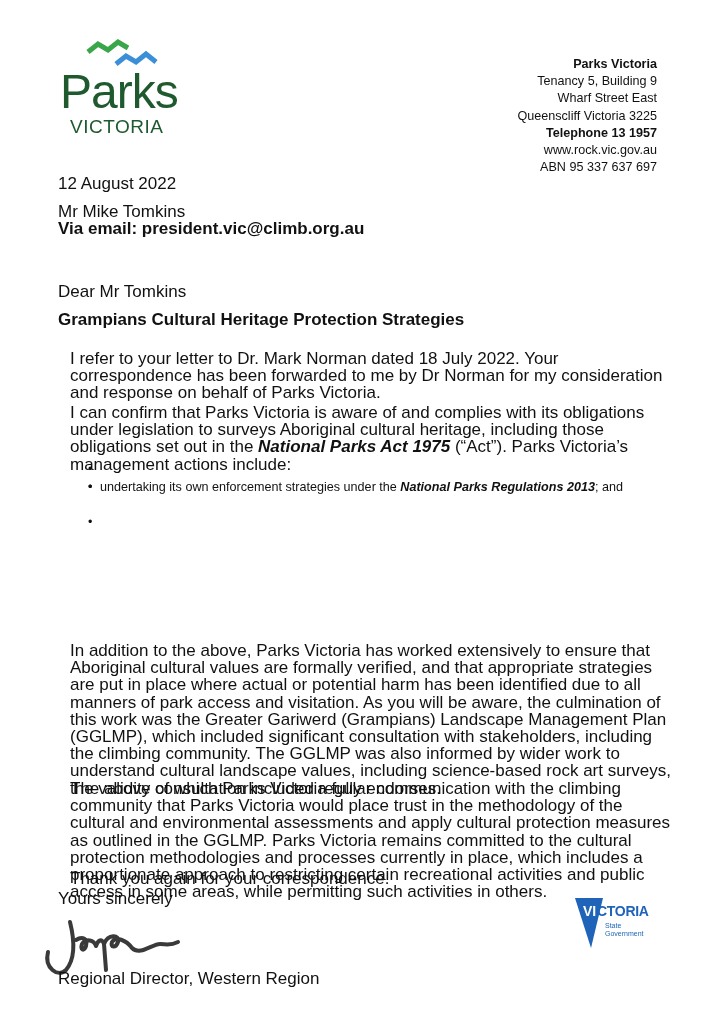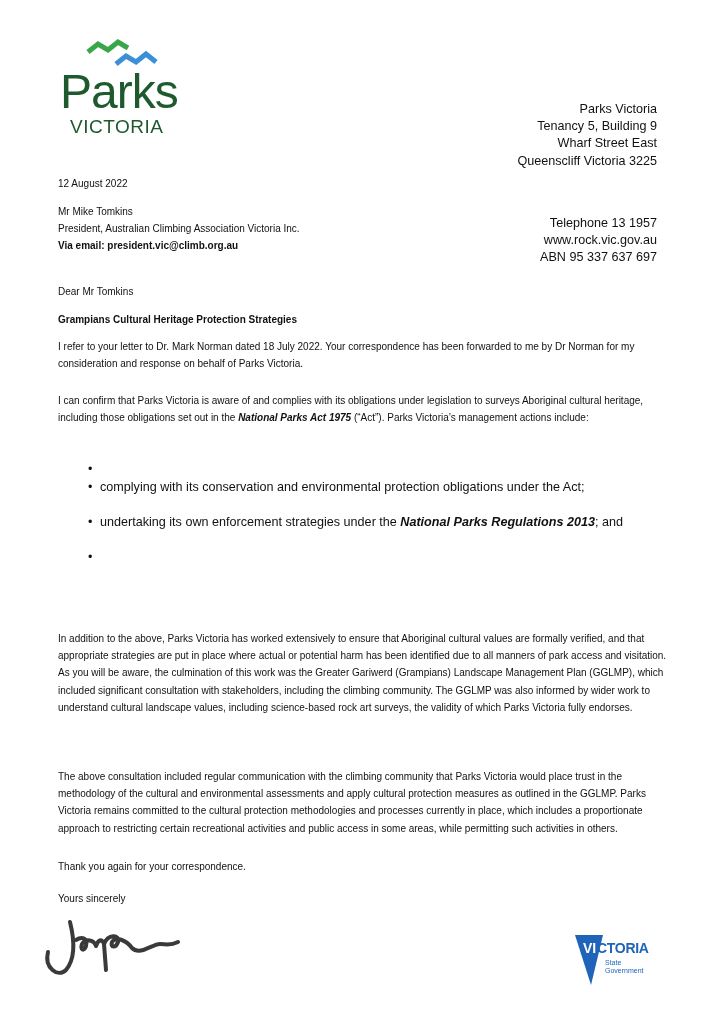--- a/index.html
+++ b/index.html
@@ -6,30 +6,30 @@
     body {
       width: 722px; height: 1023px; position: relative; overflow: hidden;
       font-family: "Liberation Sans", sans-serif; color: #111;
     }
     .logo { position: absolute; left: 58px; top: 38px; width: 150px; height: 100px; }
     .logo svg { display: block; }
     .addr {
       position: absolute; right: 65px; top: 56px; text-align: right;
       font-size: 12.6px; line-height: 17.2px; color: #111;
     }
-    .addr .b { font-weight: normal; margin-top: 45px; }
-    .body-text { position: absolute; left: 58px; width: 610px; font-size: 10px; line-height: 17.2px; color: #111; }
+    .addr .b { font-weight: bold; }
+    .body-text { position: absolute; left: 58px; width: 610px; font-size: 17px; line-height: 17.2px; color: #111; }
     .b { font-weight: bold; }
     .it { font-style: italic; font-weight: bold; }
-    p { margin: 0; }
+    p { margin: 12px; }
     .bullets { position: absolute; left: 58px; width: 610px; font-size: 12.6px; line-height: 17.2px; }
     .bullet { position: relative; padding-left: 42px; margin-bottom: 18px; }
     .bullet .dot { position: absolute; left: 30px; top: 0; }
     .sig { position: absolute; left: 40px; top: 918px; width: 160px; height: 60px; }
-    .vic { position: absolute; left: 575px; top: 933px; width: 90px; height: 55px; text-align: right; }
+    .vic { position: absolute; left: 575px; top: 896px; width: 90px; height: 55px; text-align: right; }
   </style>
 </head>
 <body>
 
 <div class="logo">
   <svg width="150" height="100" viewBox="0 0 150 100">
     <polyline points="30,14 40,6 50,12 60,4 70,10" fill="none" stroke="#3aa64a" stroke-width="5" stroke-linejoin="miter"></polyline>
     <polyline points="58,26 68,18 78,24 88,16 98,24" fill="none" stroke="#3a8fd8" stroke-width="5" stroke-linejoin="miter"></polyline>
     <text x="2" y="70" font-family="Liberation Sans, sans-serif" font-size="48" fill="#1e5a2e" letter-spacing="-1">Parks</text>
     <text x="12" y="95" font-family="Liberation Sans, sans-serif" font-size="19" fill="#1e5a2e" letter-spacing="0.5">VICTORIA</text>
@@ -43,39 +43,37 @@
   <div>Queenscliff Victoria 3225</div>
   <div class="b">Telephone 13 1957</div>
   <div>www.rock.vic.gov.au</div>
   <div>ABN 95 337 637 697</div>
 </div>
 
 <div class="body-text" style="top:175px;">12 August 2022</div>
 
 <div class="body-text" style="top:203px;">
   <div>Mr Mike Tomkins</div>
-  <div>President, Australian Climbing Association Victoria Inc.</div>
   <div class="b">Via email: president.vic@climb.org.au</div>
 </div>
 
 <div class="body-text" style="top:283px;">Dear Mr Tomkins</div>
 
 <div class="body-text b" style="top:311px;">Grampians Cultural Heritage Protection Strategies</div>
 
 <p class="body-text" style="top:338px;">I refer to your letter to Dr. Mark Norman dated 18 July 2022. Your correspondence has been forwarded to me by Dr Norman for my consideration and response on behalf of Parks Victoria.</p>
 
 <p class="body-text" style="top:392px;"><span>I can confirm that Parks Victoria is aware of and complies with its obligations under legislation to surveys Aboriginal cultural heritage, including those obligations set out in the </span><span class="it">National Parks Act 1975</span><span> (“Act”). Parks Victoria’s management actions include:</span></p>
 
 <div class="bullets" style="top:461px;">
   <div class="bullet">
     <span class="dot">•</span>
   </div>
   <div class="bullet">
     <span class="dot">•</span>
-    <span>complying with its conservation and environmental protection obligations under the Act;</span>
   </div>
   <div class="bullet">
     <span class="dot">•</span>
     <span>undertaking its own enforcement strategies under the </span><span class="it">National Parks Regulations 2013</span><span>; and</span>
   </div>
   <div class="bullet">
     <span class="dot">•</span>
   </div>
 </div>
 
@@ -88,20 +86,21 @@
 <div class="body-text" style="top:890px;">Yours sincerely</div>
 
 <div class="sig">
   <svg width="160" height="60" viewBox="0 0 160 60">
     <path d="M30,4 C34,20 36,40 26,52 C18,60 4,50 8,34" fill="none" stroke="#3a3a3a" stroke-width="4" stroke-linecap="round"></path>
     <path d="M36,22 C42,18 48,20 46,28 C44,34 40,32 42,26 C46,20 54,22 56,28 C58,22 62,20 64,26 L66,52 M64,26 C68,16 80,16 78,24 C76,30 70,30 72,24 C76,18 86,22 92,30 C100,38 112,26 120,26 C126,26 130,28 138,24" fill="none" stroke="#3a3a3a" stroke-width="4" stroke-linecap="round" stroke-linejoin="round"></path>
   </svg>
 </div>
 
 <div class="body-text" style="top:970px;">
+  <div>Regional Director, Western Region</div>
 </div>
 
 <div class="vic">
   <svg width="90" height="55" viewBox="0 0 90 55">
     <polygon points="0,2 28,2 16,52" fill="#1f64b8"></polygon>
     <text x="8" y="20" font-family="Liberation Sans, sans-serif" font-size="14" font-weight="bold" fill="#ffffff">VI</text>
     <text x="22" y="20" font-family="Liberation Sans, sans-serif" font-size="14" font-weight="bold" fill="#1f64b8" letter-spacing="-0.3">CTORIA</text>
     <text x="30" y="32" font-family="Liberation Sans, sans-serif" font-size="7" fill="#1f64b8">State</text>
     <text x="30" y="40" font-family="Liberation Sans, sans-serif" font-size="7" fill="#1f64b8">Government</text>
   </svg>

